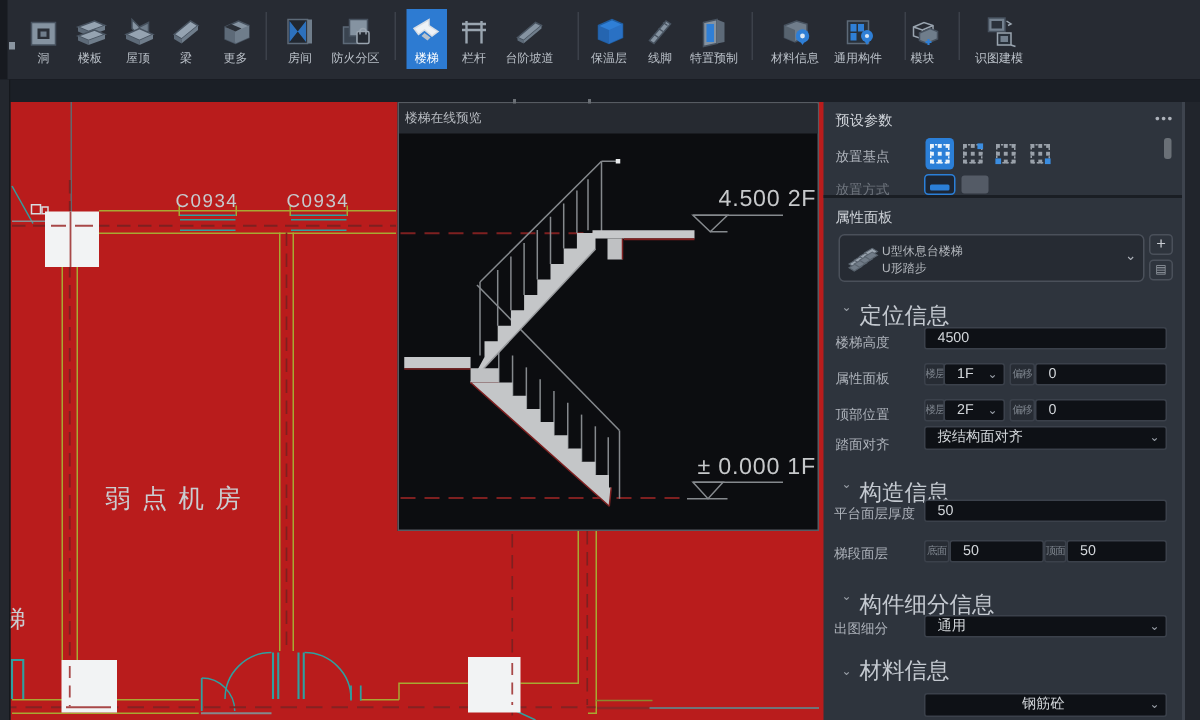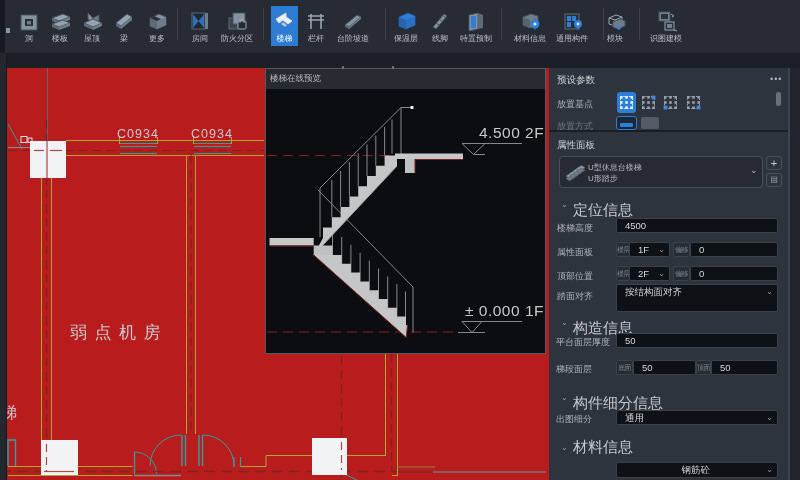--- a/index.html
+++ b/index.html
@@ -473,21 +473,21 @@
     <div class="pfx" style="left:67px;top:174px;width:14px;height:15px;line-height:13px;">楼层</div>
     <div class="inp" style="left:80px;top:174px;width:41px;height:15px;">1F<span style="float:right;margin-right:4px;color:#9aa0a8;font-size:8px;">⌄</span></div>
     <div class="pfx" style="left:124px;top:174px;width:17px;height:15px;line-height:13px;">偏移</div>
     <div class="inp" style="left:141px;top:174px;width:88px;height:15px;">0</div>
     <div class="lbl" style="top:202px;">顶部位置</div>
     <div class="pfx" style="left:67px;top:198px;width:14px;height:15px;line-height:13px;">楼层</div>
     <div class="inp" style="left:80px;top:198px;width:41px;height:15px;">2F<span style="float:right;margin-right:4px;color:#9aa0a8;font-size:8px;">⌄</span></div>
     <div class="pfx" style="left:124px;top:198px;width:17px;height:15px;line-height:13px;">偏移</div>
     <div class="inp" style="left:141px;top:198px;width:88px;height:15px;">0</div>
     <div class="lbl" style="top:222px;">踏面对齐</div>
-    <div class="inp" style="left:67px;top:216px;width:162px;height:28px;">按结构面对齐<span style="float:right;margin-right:4px;color:#9aa0a8;font-size:8px;">⌄</span></div>
+    <div class="inp" style="left:67px;top:216px;width:162px;height:16px;">按结构面对齐<span style="float:right;margin-right:4px;color:#9aa0a8;font-size:8px;">⌄</span></div>
 
     <div class="chev" style="left:12px;top:250px;">⌄</div>
     <div class="sect" style="left:24px;top:251px;">构造信息</div>
     <div class="lbl" style="left:7px;top:268px;">平台面层厚度</div>
     <div class="inp" style="left:67px;top:265px;width:162px;height:15px;">50</div>
     <div class="lbl" style="left:7px;top:295px;">梯段面层</div>
     <div class="pfx" style="left:67px;top:292px;width:17px;height:15px;line-height:13px;">底面</div>
     <div class="inp" style="left:84px;top:292px;width:63px;height:15px;">50</div>
     <div class="pfx" style="left:147px;top:292px;width:15px;height:15px;line-height:13px;">顶面</div>
     <div class="inp" style="left:162px;top:292px;width:67px;height:15px;">50</div>

